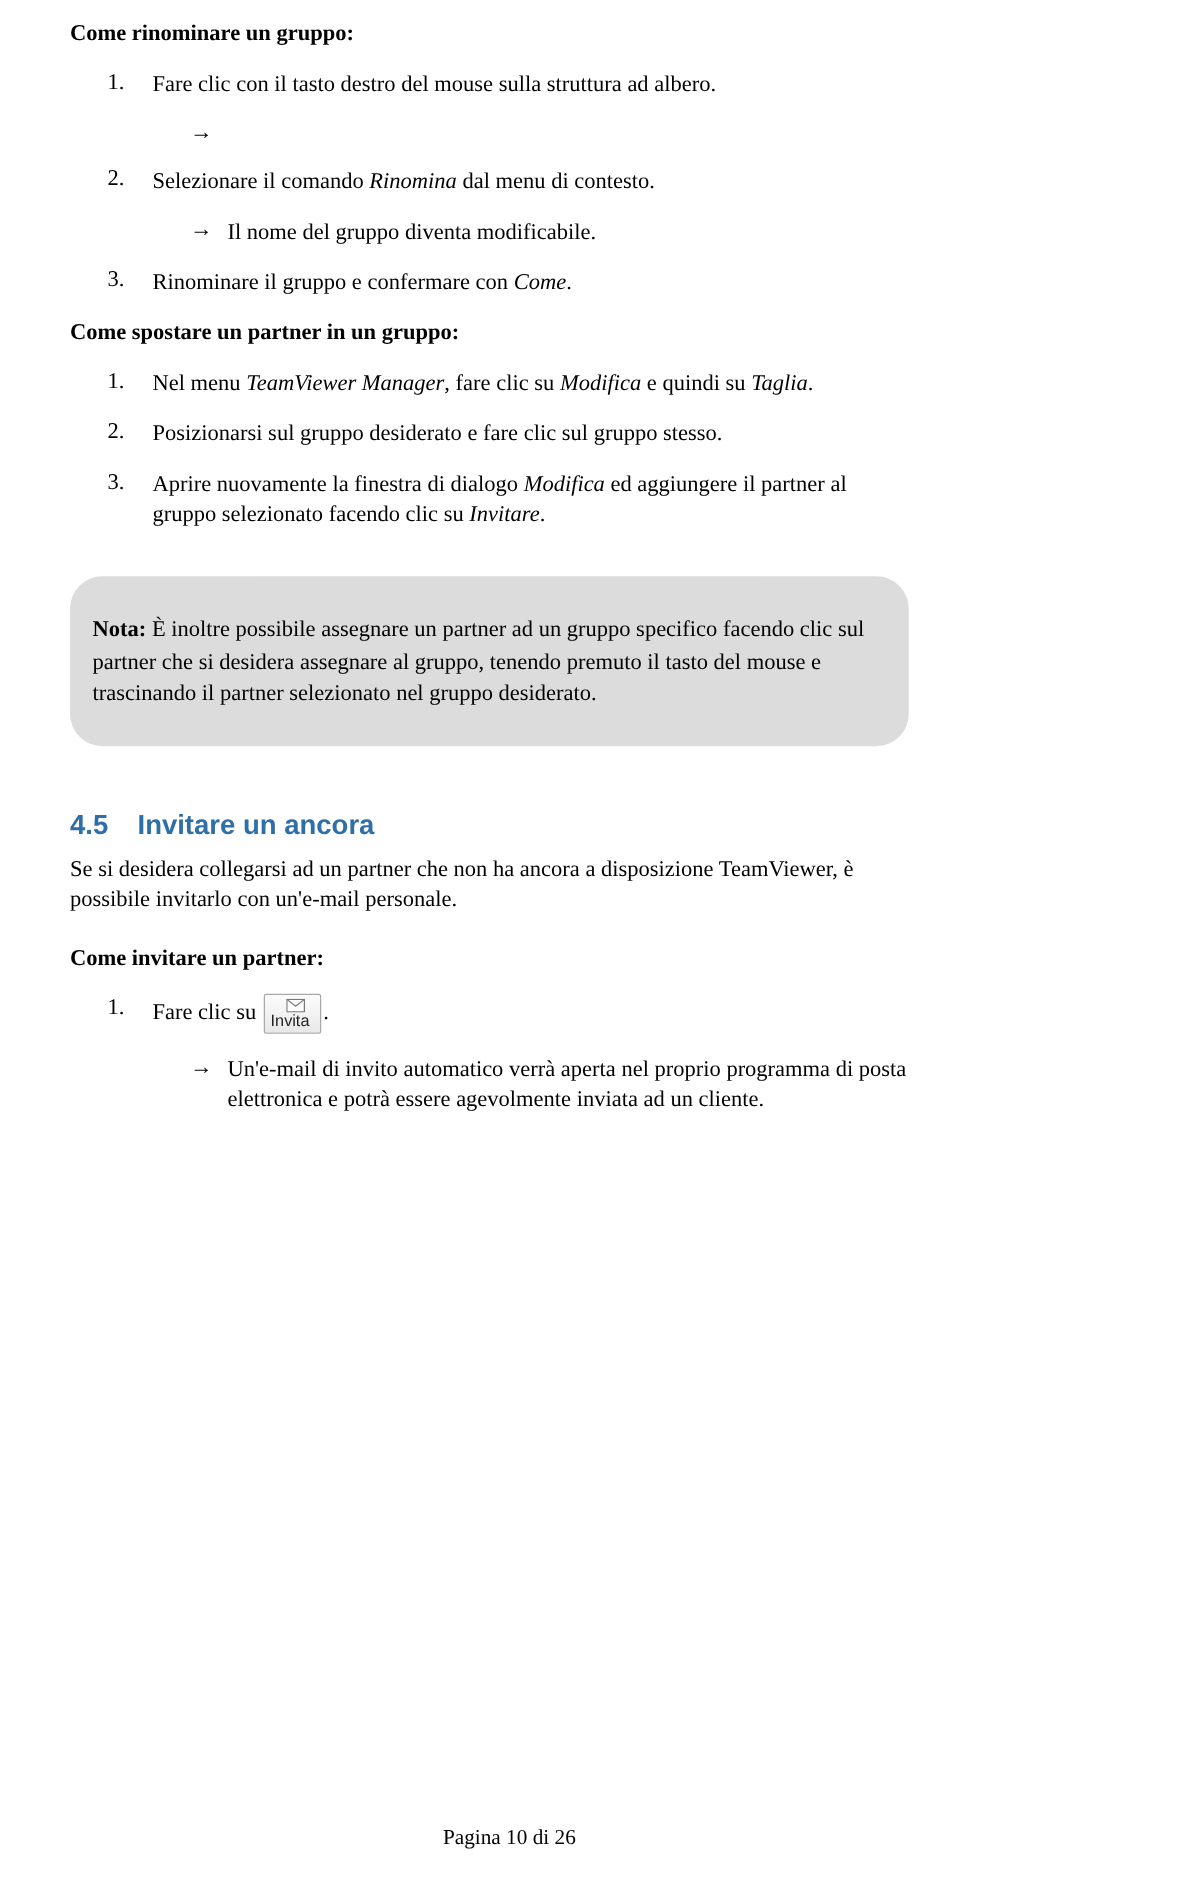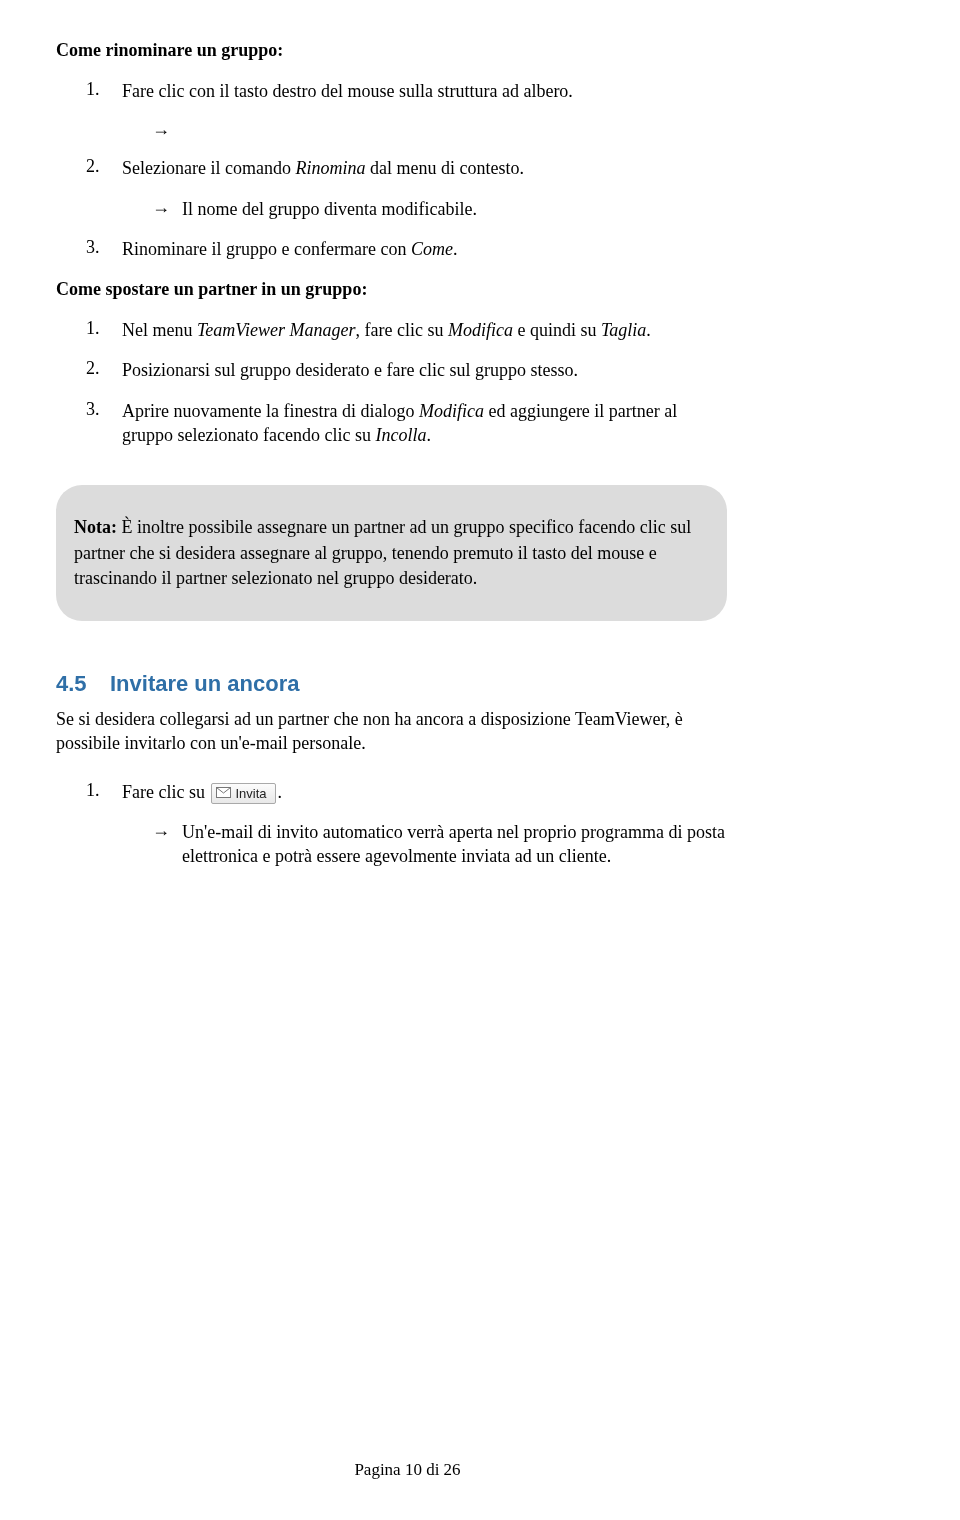--- a/index.html
+++ b/index.html
@@ -7,21 +7,21 @@
     padding: 0;
     font-family: Georgia, 'Times New Roman', serif;
     font-size: 18px;
     color: #000;
     background: #fff;
   }
   .page {
     width: 783px;
     height: 1520px;
     box-sizing: border-box;
-    padding: 40px 56px 32px 56px;
+    padding: 16px 56px 32px 56px;
     position: relative;
   }
   .heading-bold {
     font-weight: bold;
     margin: 0 0 18px 0;
   }
   .ol {
     list-style: none;
     padding: 0;
     margin: 0 0 18px 0;
@@ -72,30 +72,31 @@
   .sec-heading .secnum {
     display: inline-block;
     width: 54px;
   }
   .body-p {
     line-height: 1.35;
     margin: 0 0 24px 0;
   }
   .invita-btn {
     display: inline-flex;
-    align-items: flex-start;
+    align-items: flex-end;
     vertical-align: middle;
     border: 1px solid #a9a9a9;
     background: linear-gradient(#fcfcfc,#e8e8e8);
     padding: 1px 8px 1px 4px;
     font-family: Tahoma, Arial, sans-serif;
     font-size: 13px;
     color: #222;
     border-radius: 2px;
     margin: 0 2px;
+    flex-direction: column;
   }
   .invita-btn .env {
     display: inline-block;
     width: 15px;
     height: 11px;
     margin-right: 4px;
   }
   .footer {
     position: absolute;
     bottom: 40px;
@@ -145,34 +146,35 @@
         <span>Nel menu </span><span class="it">TeamViewer Manager</span><span>, fare clic su </span><span class="it">Modifica</span><span> e quindi su </span><span class="it">Taglia</span><span>.</span>
       </span>
     </div>
     <div class="li">
       <span class="num">2.</span>
       <span class="txt">Posizionarsi sul gruppo desiderato e fare clic sul gruppo stesso.</span>
     </div>
     <div class="li">
       <span class="num">3.</span>
       <span class="txt">
-        <span>Aprire nuovamente la finestra di dialogo </span><span class="it">Modifica</span><span> ed aggiungere il partner al gruppo selezionato facendo clic su </span><span class="it">Incolla</span><span>.</span>
+        <span>Aprire nuovamente la finestra di dialogo </span><span class="it">Modifica</span><span> ed aggiungere il partner al gruppo selezionato facendo clic su </span><span class="it">Invitare</span><span>.</span>
       </span>
     </div>
   </div>
 
   <div class="note-box">
     <span class="label">Nota:</span><span> È inoltre possibile assegnare un partner ad un gruppo specifico facendo clic sul partner che si desidera assegnare al gruppo, tenendo premuto il tasto del mouse e trascinando il partner selezionato nel gruppo desiderato.</span>
   </div>
 
   <div class="sec-heading">
     <span class="secnum">4.5</span><span>Invitare un ancora</span>
   </div>
   <p class="body-p">Se si desidera collegarsi ad un partner che non ha ancora a disposizione TeamViewer, è possibile invitarlo con un'e-mail personale.</p>
 
+  <p class="heading-bold">Come invitare un partner:</p>
   <div class="ol">
     <div class="li">
       <span class="num">1.</span>
       <span class="txt">
         <span>Fare clic su </span>
         <span class="invita-btn">
           <span class="env">
             <svg viewBox="0 0 15 11" width="15" height="11">
               <rect x="0.5" y="0.5" width="14" height="10" fill="#fff" stroke="#777" stroke-width="1"></rect>
               <polyline points="0.5,0.5 7.5,6 14.5,0.5" fill="none" stroke="#777" stroke-width="1"></polyline>

